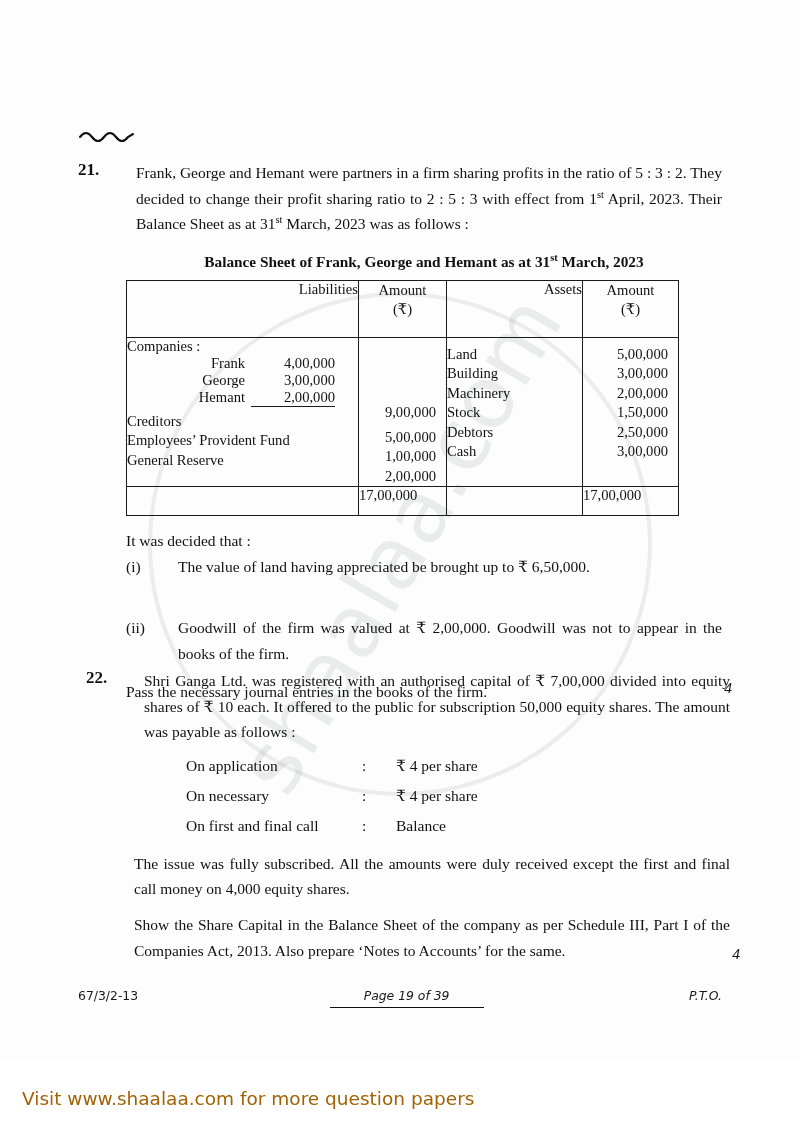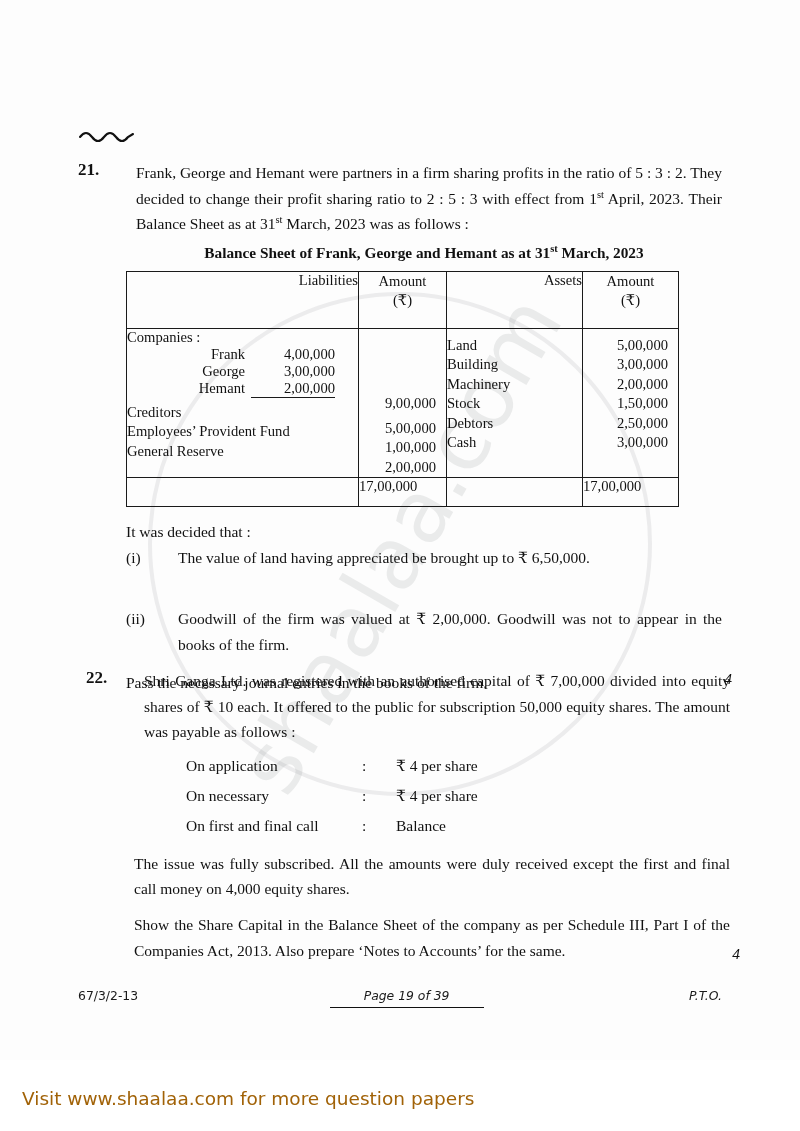--- a/index.html
+++ b/index.html
@@ -209,21 +209,21 @@
     </div>
 
     <div class="qblock" style="left:78px; top:160px; width:644px;">
 
       <div class="qnum">21.</div>
 
       <div class="qbody">
 
         <div class="para"><span>Frank, George and Hemant were partners in a firm sharing profits in the ratio of 5 : 3 : 2. They decided to change their profit sharing ratio to 2 : 5 : 3 with effect from 1</span><sup>st</sup><span> April, 2023. Their Balance Sheet as at 31</span><sup>st</sup><span> March, 2023 was as follows :</span></div>
 
-        <div class="sheet-title" style="margin-top:7px; margin-left:-10px;"><span>Balance Sheet of Frank, George and Hemant as at 31</span><sup>st</sup><span> March, 2023</span></div>
+        <div class="sheet-title" style="margin-top:16px; margin-left:-10px;"><span>Balance Sheet of Frank, George and Hemant as at 31</span><sup>st</sup><span> March, 2023</span></div>
 
         <table class="bsheet" style="margin-top:9px; margin-left:-10px;">
           <colgroup>
             <col class="col-lia">
               <col class="col-amt1">
               <col class="col-ast">
               <col class="col-amt2">
           </colgroup>
           <thead>
             <tr>

